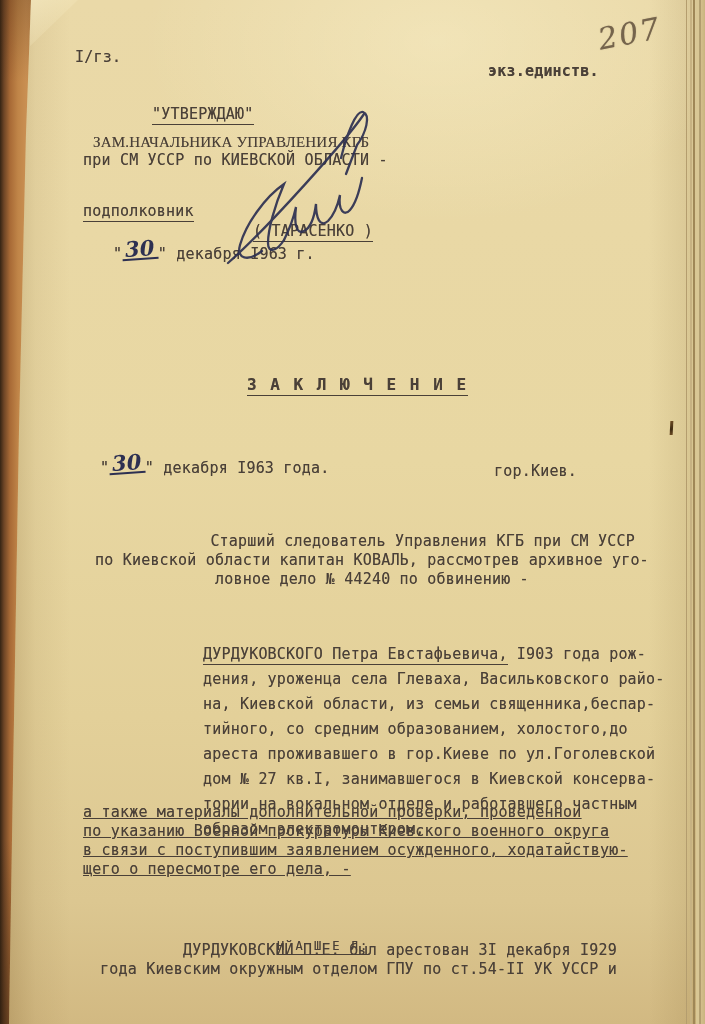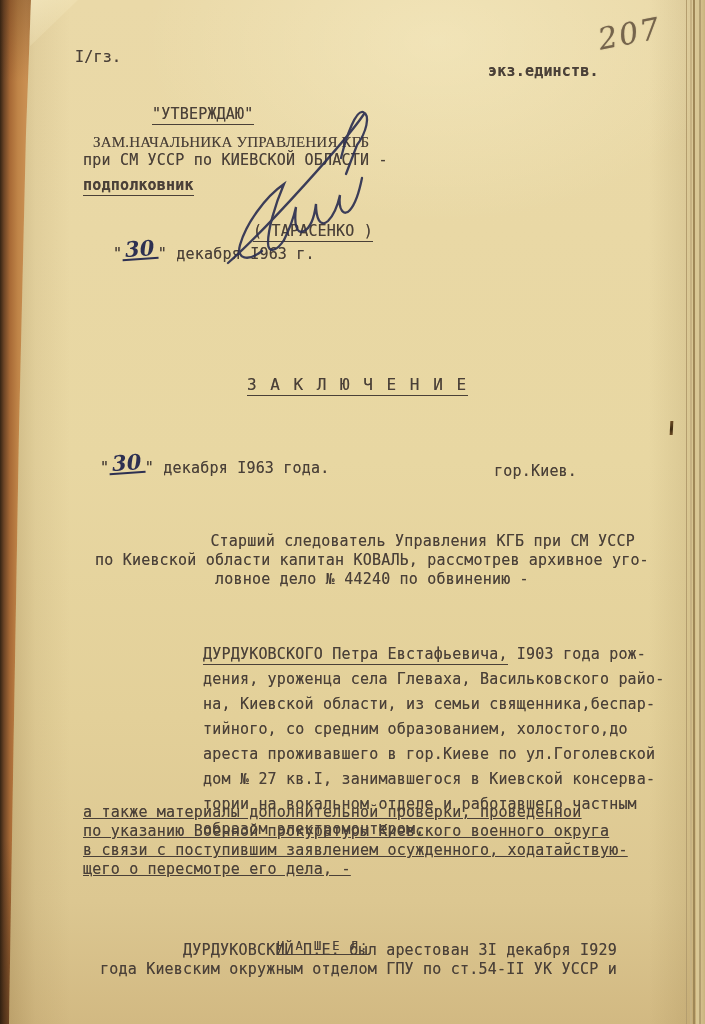--- a/index.html
+++ b/index.html
@@ -64,34 +64,34 @@
   <div id="mark"></div>
 
   <div id="folio" class="hand">207</div>
 
   <div class="t" style="left:75px;top:48px;">І/гз.</div>
   <div class="t" style="left:488px;top:62px;font-weight:bold;">экз.единств.</div>
 
   <div class="t" style="left:152px;top:105px;"><span class="u">"УТВЕРЖДАЮ"</span></div>
   <div class="t" style="left:93px;top:133px;font-family:Liberation Serif, serif;">ЗАМ.НАЧАЛЬНИКА УПРАВЛЕНИЯ КГБ</div>
   <div class="t" style="left:83px;top:151px;">при СМ УССР по КИЕВСКОЙ ОБЛАСТИ -</div>
-  <div class="t" style="left:83px;top:176px;font-weight:bold;"><span class="u">подполковник</span></div>
+  <div class="t" style="left:83px;top:202px;"><span class="u">подполковник</span></div>
   <div class="t" style="left:253px;top:222px;"><span class="u">( ТАРАСЕНКО )</span></div>
   <div class="t" style="left:113px;top:244px;"><span>"</span><span class="hand day">30</span><span>"</span><span> декабря І963 г.</span></div>
 
   <svg id="sig" width="185" height="175" viewBox="0 0 185 175">
     <g fill="none" stroke="#2d3052" stroke-width="2.3" stroke-linecap="round" opacity="0.92">
       <path d="M166 14 C 150 38, 70 128, 30 163"></path>
       <path d="M143 58 C 149 34, 158 10, 165 12 C 173 15, 168 33, 159 45 L 148 74"></path>
       <path d="M64 151 C 50 162, 38 159, 42 145 C 48 124, 67 97, 86 84 C 77 105, 70 129, 70 143 C 70 154, 79 151, 86 140"></path>
       <path d="M86 140 C 92 128, 96 116, 98 107 C 96 123, 98 135, 106 131 C 114 127, 117 112, 118 104 C 118 118, 122 128, 130 121 C 136 115, 140 104, 142 95 C 140 110, 146 117, 152 110 C 159 102, 162 88, 164 78"></path>
     </g>
   </svg>
 
-  <div class="t spread" style="left:247px;top:375px;font-size:16px;"><span class="u">З А К Л Ю Ч Е Н И Е</span></div>
+  <div class="t spread" style="left:247px;top:375px;font-size:16px;font-weight:bold;"><span class="u">З А К Л Ю Ч Е Н И Е</span></div>
   <div class="t" style="left:100px;top:458px;"><span>"</span><span class="hand day">30</span><span>"</span><span> декабря І963 года.</span></div>
   <div class="t" style="left:494px;top:462px;">гор.Киев.</div>
 
   <div class="t" style="left:95px;top:532px;text-align:center;">           Старший следователь Управления КГБ при СМ УССР
 по Киевской области капитан КОВАЛЬ, рассмотрев архивное уго-
 ловное дело № 44240 по обвинению -</div>
 
   <div class="t" style="left:203px;top:642px;line-height:25px;"><span class="u">ДУРДУКОВСКОГО Петра Евстафьевича,</span><span> І903 года рож-
 дения, уроженца села Глеваха, Васильковского райо-
 на, Киевской области, из семьи священника,беспар-

